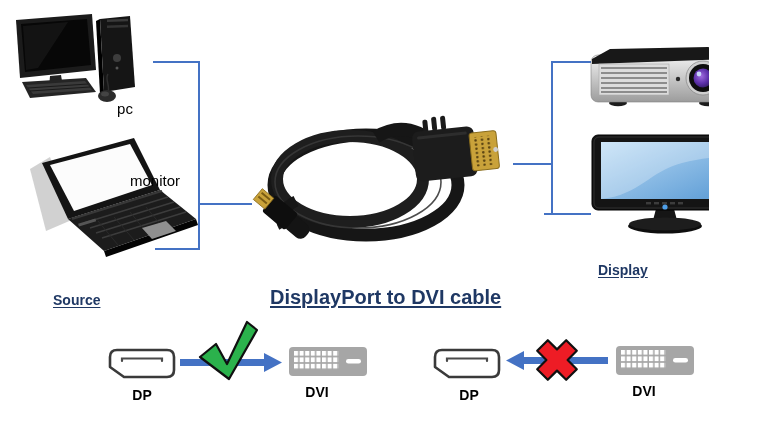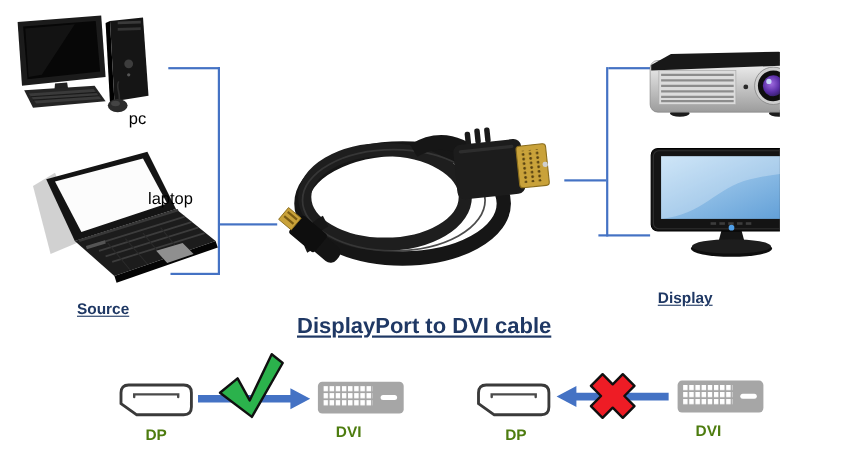--- a/index.html
+++ b/index.html
@@ -6,21 +6,21 @@
   #canvas{
     position:relative;width:709px;height:422px;background:#ffffff;
     font-family:"Liberation Sans", sans-serif;overflow:hidden;
   }
   .abs{position:absolute;}
   .device-label{color:#000;font-size:15px;white-space:nowrap;}
   .section-title{
     color:#1F3864;font-weight:bold;font-size:14px;
     text-decoration:underline;text-underline-offset:2px;white-space:nowrap;
   }
-  .connector-label{color:#4d7c0f;font-weight:bold;font-size:14px;white-space:nowrap;text-align:center;}
+  .connector-label{color:#000000;font-weight:bold;font-size:14px;white-space:nowrap;text-align:center;}
   .bline{background:#4472C4;}
   svg{display:block;}
 </style>
 </head>
 <body>
 
 <div id="canvas">
 
   <div class="abs bline" style="left:153px;top:61px;width:47px;height:2px;"></div>
   <div class="abs bline" style="left:198px;top:61px;width:2px;height:189px;"></div>
@@ -62,21 +62,21 @@
       <polygon points="28,32 108,11 130,52 52,78" fill="#fcfcfc"></polygon>
       <polygon points="46,86 138,57 174,86 82,118" fill="#1c1c1c"></polygon>
       <polygon points="82,118 174,86 176,92 84,124" fill="#040404"></polygon>
       <path d="M50,86 L140,58" stroke="#383838" stroke-width="2" fill="none"></path>
       <path d="M62,90 L146,64 M68,95 L152,69 M74,100 L158,74 M80,105 L164,79" stroke="#3c3c3c" stroke-width="1.6" fill="none"></path>
       <path d="M76,88 L96,112 M92,84 L112,107 M108,79 L126,101 M124,74 L138,91" stroke="#2a2a2a" stroke-width="1" fill="none"></path>
       <polygon points="120,95 144,88 154,98 130,106" fill="#8f8f8f"></polygon>
       <rect x="56" y="88" width="18" height="3" fill="#555" transform="rotate(-17 65 89)"></rect>
     </svg>
   </div>
-  <div class="abs device-label" style="left:125px;top:172px;width:60px;text-align:center;">laptop</div>
+  <div class="abs device-label" style="left:125px;top:172px;width:60px;text-align:center;">monitor</div>
 
   <div class="abs" style="left:238px;top:103px;">
     <svg width="285" height="145" viewBox="0 0 285 145">
       <defs>
         <pattern id="pins" x="0" y="0" width="6.4" height="4.2" patternUnits="userSpaceOnUse">
           <circle cx="2.2" cy="2.1" r="1.25" fill="#574110"></circle>
         </pattern>
       </defs>
       <ellipse cx="128" cy="82" rx="92" ry="50" stroke="#161616" stroke-width="13" fill="none"></ellipse>
       <ellipse cx="112" cy="76" rx="73" ry="43" stroke="#1e1e1e" stroke-width="12" fill="none"></ellipse>
@@ -149,21 +149,21 @@
       <path d="M11,66 C50,62 60,38 92,30 C110,25.5 125,24 139,24 L139,9 L11,9 Z" fill="#ffffff" opacity="0.28"></path>
       <rect x="56" y="69" width="5" height="2.4" fill="#3c3c3c"></rect>
       <rect x="64" y="69" width="5" height="2.4" fill="#3c3c3c"></rect>
       <rect x="72" y="69" width="5" height="2.4" fill="#3c3c3c"></rect>
       <rect x="80" y="69" width="5" height="2.4" fill="#3c3c3c"></rect>
       <rect x="88" y="69" width="5" height="2.4" fill="#3c3c3c"></rect>
       <circle cx="75" cy="74" r="2.6" fill="#4f9fe8"></circle>
     </svg>
   </div>
 
-  <div class="abs section-title" style="left:53px;top:272px;margin-left:17px;">Source</div>
+  <div class="abs section-title" style="left:53px;top:292px;">Source</div>
   <div class="abs section-title" style="left:270px;top:286px;width:210px;text-align:center;font-size:20px;">DisplayPort to DVI cable</div>
   <div class="abs section-title" style="left:598px;top:262px;">Display</div>
 
   <div class="abs" style="left:107px;top:348px;">
     <svg width="70" height="31" viewBox="0 0 70 31">
       <path d="M10 2 H60 Q67 2 67 9 V22 Q67 29 60 29 H17 L3 19 V9 Q3 2 10 2 Z" fill="#ffffff" stroke="#3a3a3a" stroke-width="2.6" stroke-linejoin="round"></path>
       <path d="M15 13 V10.5 H55 V13" fill="none" stroke="#4a4a4a" stroke-width="2.2" stroke-linecap="round"></path>
     </svg>
   </div>
   <div class="abs" style="left:180px;top:352px;">

